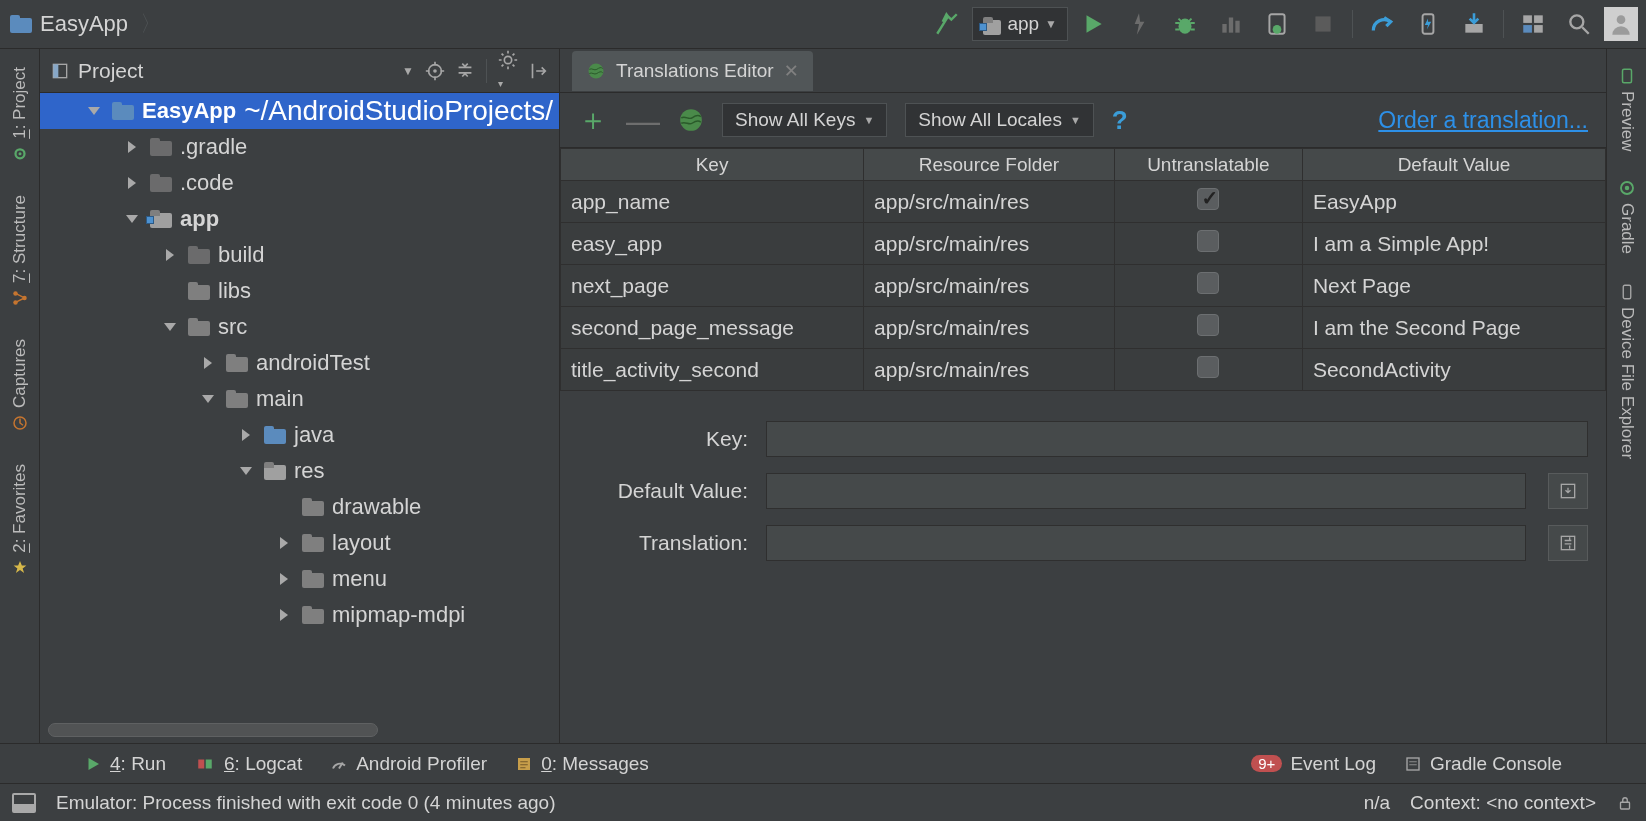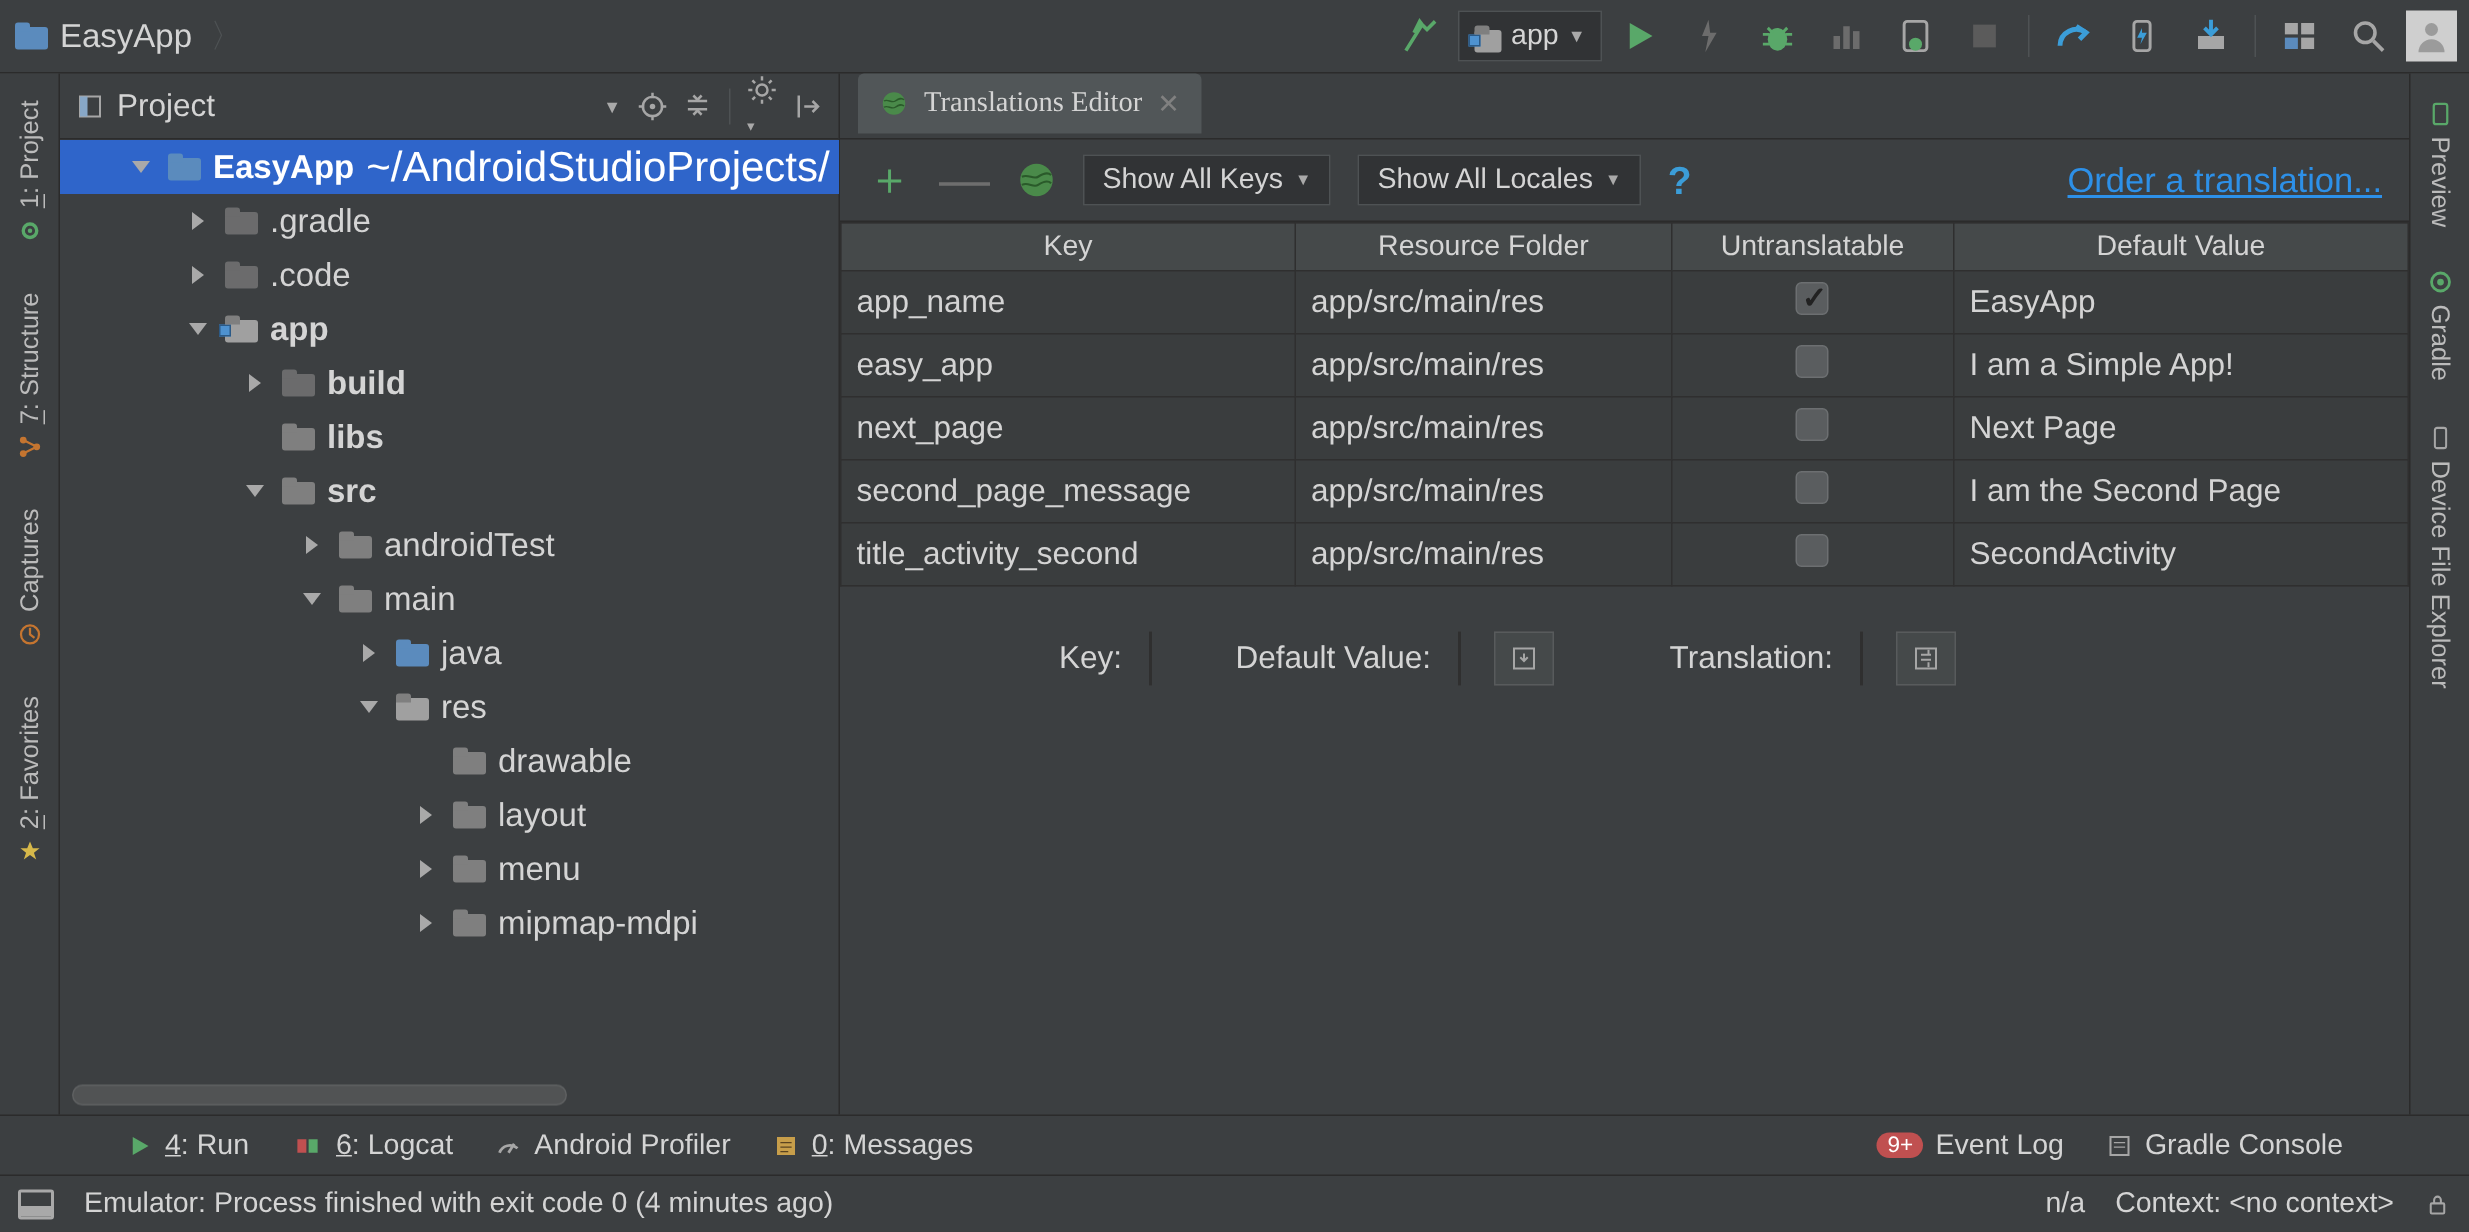--- a/index.html
+++ b/index.html
@@ -84,41 +84,41 @@
   .tw{width:20px;display:flex;justify-content:center;}
   .tri{width:0;height:0;border-style:solid;}
   .tri.right{border-width:6px 0 6px 8px;border-color:transparent transparent transparent var(--icon);}
   .tri.down{border-width:8px 6px 0 6px;border-color:var(--icon) transparent transparent transparent;}
   .fname{font-size:22px;color:var(--text-light);}
   .fnote{font-size:28px;}
   .tnode.sel .fname,.tnode.sel .fnote{color:#fff;}
   .tnode.sel .fname{font-weight:700;}
   .indent-1{padding-left:44px;}
   .indent-2{padding-left:82px;}
-  .indent-3{padding-left:120px;font-weight:bold;}
+  .indent-3{padding-left:120px;}
   .indent-4{padding-left:158px;}
   .indent-5{padding-left:196px;}
   .indent-6{padding-left:234px;}
   .hscroll-track{position:absolute;left:8px;bottom:6px;height:14px;width:330px;
     background:#515354;border-radius:7px;border:1px solid #5f6162;}
   .hscroll-thumb{position:absolute;left:0;height:100%;width:180px;border-radius:7px;}
 
   
   .ficon{width:22px;height:18px;display:inline-block;position:relative;}
   .ficon::before{content:"";position:absolute;left:0;top:3px;width:100%;height:15px;background:var(--gray-icon);border-radius:2px;}
   .ficon::after{content:"";position:absolute;left:0;top:0;width:10px;height:6px;background:var(--gray-icon);border-radius:2px 2px 0 0;}
   .ficon.blue::before{background:#5b8bbd;}
   .ficon.blue::after{background:#5b8bbd;}
   .ficon.mod::before{background:#a0a0a0;}
   .ficon.res::before{background:#a0a0a0;}
   .mod-badge{position:absolute;left:-4px;top:6px;width:8px;height:8px;background:#4e92d0;border:1px solid #2c5a86;}
 
   
   .editor{flex:1;display:flex;flex-direction:column;min-width:0;}
-  .tab-row{height:44px;display:flex;align-items:flex-start;border-bottom:1px solid var(--border);padding-left:12px;font-family:Liberation Serif, serif;}
+  .tab-row{height:44px;display:flex;align-items:center;border-bottom:1px solid var(--border);padding-left:12px;}
   .tab{display:flex;align-items:center;gap:10px;height:40px;padding:0 14px;
     background:var(--tab-bg);border-radius:4px 4px 0 0;color:var(--text-light);font-size:19px;}
   .tab .close{font-size:18px;color:var(--text-dim);}
 
   .toolbar{height:55px;display:flex;align-items:center;gap:18px;padding:0 18px;border-bottom:1px solid var(--border);}
   .toolbar .plus{color:var(--green);font-size:30px;font-weight:400;line-height:1;}
   .toolbar .minus{color:#6e6e6e;font-size:34px;font-weight:100;line-height:1;}
   .dd-btn{display:flex;align-items:center;gap:8px;height:34px;padding:0 12px;
     border:1px solid var(--border-light);background:var(--bg-darker);font-size:19px;color:var(--text-light);}
   .order-link{margin-left:auto;color:var(--link);font-size:23px;text-decoration:underline;}
@@ -127,21 +127,21 @@
   .grid-area{flex:1;display:flex;flex-direction:column;min-height:0;}
   .grid{border-collapse:collapse;width:100%;table-layout:fixed;}
   .grid th{background:var(--hdr-bg);color:var(--text-light);font-weight:400;
     height:32px;border:1px solid #2f2f2f;font-size:19px;}
   .grid td{height:42px;border:1px solid #2f2f2f;padding:0 10px;font-size:21px;color:var(--text-light);background:#3a3d3e;}
   .grid td.center{text-align:center;}
   .cb{width:22px;height:22px;display:inline-block;background:#5a5d5f;border-radius:4px;
     border:1px solid #6c6f71;position:relative;}
   .cb.checked::after{content:"✓";position:absolute;left:3px;top:-3px;font-size:20px;color:#222;font-weight:900;}
 
-  .form-area{padding:30px 18px 10px;display:flex;flex-direction:row;gap:16px;}
+  .form-area{padding:30px 18px 10px;display:flex;flex-direction:column;gap:16px;}
   .frow{display:flex;align-items:center;gap:18px;}
   .frow label{width:170px;text-align:right;font-size:21px;color:var(--text-light);}
   .frow .inp{flex:1;height:36px;background:#45494a;border:1px solid #2f2f2f;}
   .frow .end-btn{width:40px;height:36px;background:#45494a;border:1px solid #585b5c;
     display:flex;align-items:center;justify-content:center;margin-left:4px;}
 
   
   .bottom-strip{height:40px;display:flex;align-items:center;gap:28px;padding:0 16px;
     border-top:1px solid var(--border);}
   .bs-item{display:flex;align-items:center;gap:8px;font-size:19px;color:var(--text-light);}

